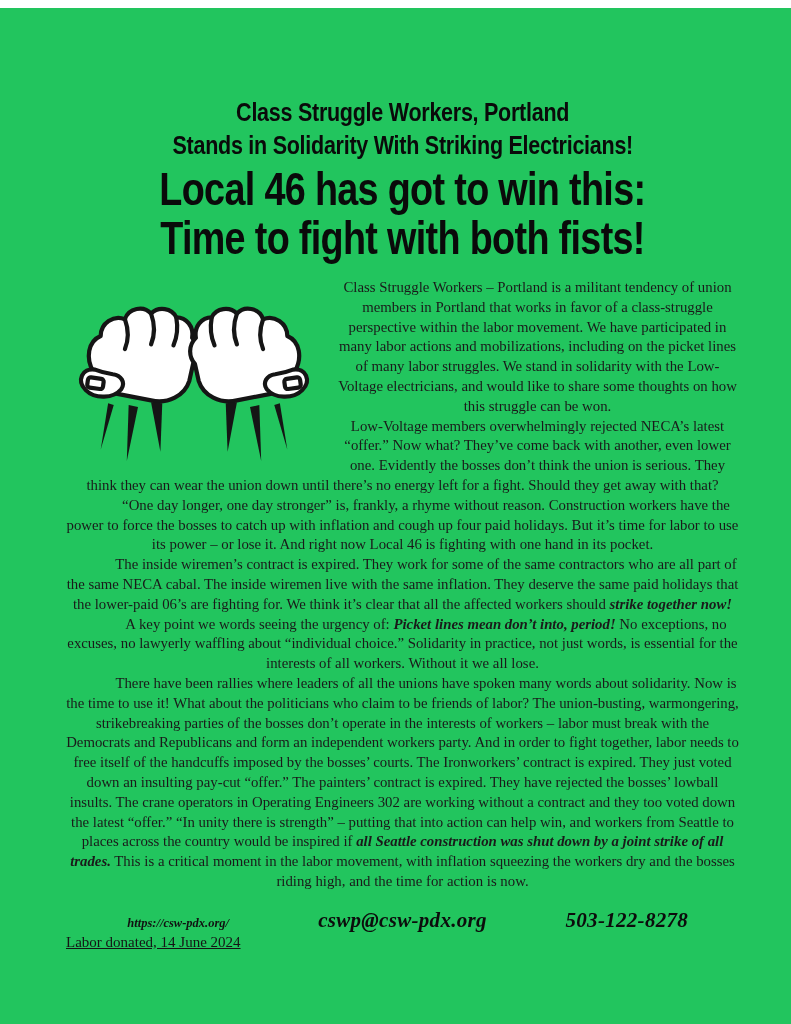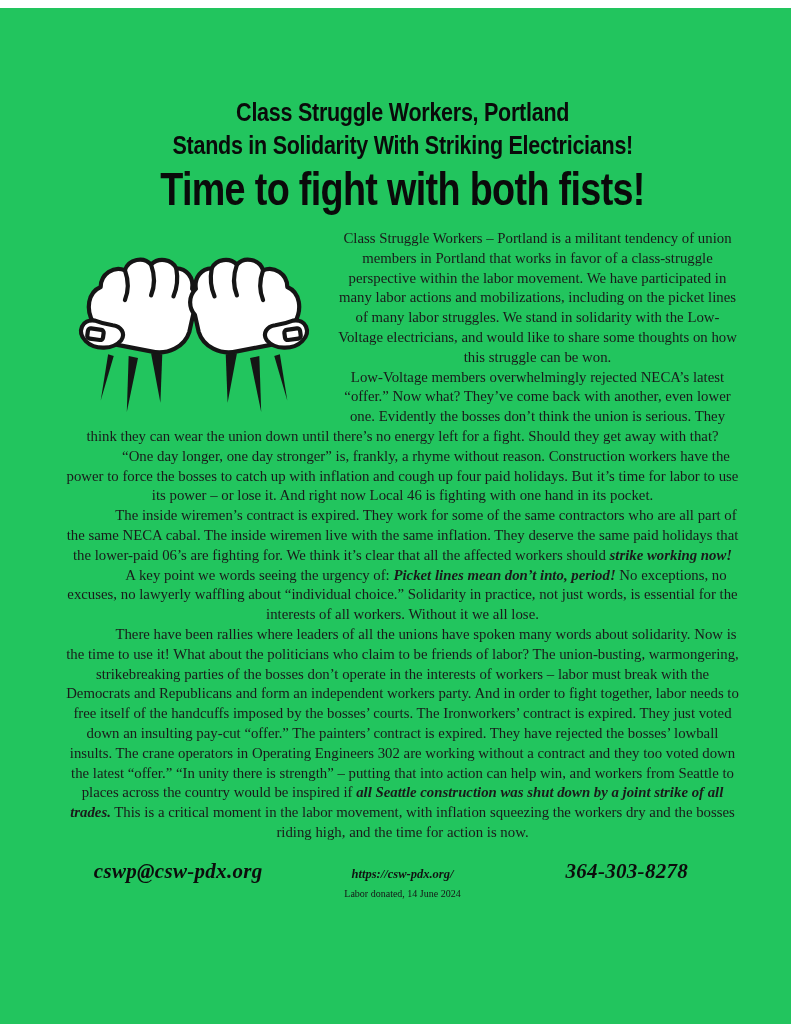--- a/index.html
+++ b/index.html
@@ -63,40 +63,43 @@
     font-weight: bold; font-style: italic;
     font-size: 12.5px; color: #111;
   }
   .email-addr, .phone-num {
     font-family: "Liberation Serif", serif;
     font-weight: bold; font-style: italic;
     font-size: 21px; color: #0c0c0c;
     letter-spacing: 0.3px;
   }
   .donated-line {
-    text-align: center;
-    font-size: 10px;
+    font-size: 15px;
     line-height: 17px;
     margin-top: 1px;
     color: #151515;
+    text-decoration: underline;
   }
 </style>
 </head>
 <body>
 
 <div class="page">
 
   <header>
     <div class="kicker-line">
       <span>Class Struggle Workers, Portland</span>
     </div>
     <div class="kicker-line">
       <span>Stands in Solidarity With Striking Electricians!</span>
     </div>
     <div class="headline-block">
+      <h1 class="headline">
+        <span>Local 46 has got to win this:</span>
+      </h1>
       <h1 class="headline">
         <span>Time to fight with both fists!</span>
       </h1>
     </div>
   </header>
 
   <article>
     <div class="fists-float">
       <svg viewBox="0 0 270 195" xmlns="http://www.w3.org/2000/svg">
         <g id="fistL" transform="translate(5,6)">
@@ -128,33 +131,33 @@
             <path d="M60,128 L58,188 L70,130 Z"></path>
             <path d="M84,125 L94,178 L96,126 Z"></path>
           </g>
         </g>
       </svg>
     </div>
 
   <p><span>Class Struggle Workers – Portland is a militant tendency of union members in Portland that works in favor of a class-struggle perspective within the labor movement. We have participated in many labor actions and mobilizations, including on the picket lines of many labor struggles. We stand in solidarity with the Low-Voltage electricians, and would like to share some thoughts on how this struggle can be won.</span></p>
       <p><span>Low-Voltage members overwhelmingly rejected NECA’s latest “offer.” Now what? They’ve come back with another, even lower one. Evidently the bosses don’t think the union is serious. They think they can wear the union down until there’s no energy left for a fight. Should they get away with that?</span></p>
       <p class="indent"><span>“One day longer, one day stronger” is, frankly, a rhyme without reason. Construction workers have the power to force the bosses to catch up with inflation and cough up four paid holidays. But it’s time for labor to use its power – or lose it. And right now Local 46 is fighting with one hand in its pocket.</span></p>
-      <p class="indent"><span>The inside wiremen’s contract is expired. They work for some of the same contractors who are all part of the same NECA cabal. The inside wiremen live with the same inflation. They deserve the same paid holidays that the lower-paid 06’s are fighting for. We think it’s clear that all the affected workers should </span><strong class="bi">strike working now!</strong></p>
+      <p class="indent"><span>The inside wiremen’s contract is expired. They work for some of the same contractors who are all part of the same NECA cabal. The inside wiremen live with the same inflation. They deserve the same paid holidays that the lower-paid 06’s are fighting for. We think it’s clear that all the affected workers should </span><strong class="bi">strike together now!</strong></p>
       <p class="indent"><span>A key point we words seeing the urgency of: </span><strong class="bi">Picket lines mean don’t into, period!</strong><span> No exceptions, no excuses, no lawyerly waffling about “individual choice.” Solidarity in practice, not just words, is essential for the interests of all workers. Without it we all lose.</span></p>
       <p class="indent"><span>There have been rallies where leaders of all the unions have spoken many words about solidarity. Now is the time to use it! What about the politicians who claim to be friends of labor? The union-busting, warmongering, strikebreaking parties of the bosses don’t operate in the interests of workers – labor must break with the Democrats and Republicans and form an independent workers party. And in order to fight together, labor needs to free itself of the handcuffs imposed by the bosses’ courts. The Ironworkers’ contract is expired. They just voted down an insulting pay-cut “offer.” The painters’ contract is expired. They have rejected the bosses’ lowball insults. The crane operators in Operating Engineers 302 are working without a contract and they too voted down the latest “offer.” “In unity there is strength” – putting that into action can help win, and workers from Seattle to places across the country would be inspired if </span><strong class="bi">all Seattle construction was shut down by a joint strike of all trades.</strong><span> This is a critical moment in the labor movement, with inflation squeezing the workers dry and the bosses riding high, and the time for action is now.</span></p>
     </article>
 
   <footer>
     <div class="contact-row">
       <div class="contact-cell">
+        <span class="site-url">https://csw-pdx.org/</span>
+      </div>
+      <div class="contact-cell">
         <span class="email-addr">cswp@csw-pdx.org</span>
       </div>
       <div class="contact-cell">
-        <span class="site-url">https://csw-pdx.org/</span>
-      </div>
-      <div class="contact-cell">
-        <span class="phone-num">364-303-8278</span>
+        <span class="phone-num">503-122-8278</span>
       </div>
     </div>
     <div class="donated-line">Labor donated, 14 June 2024</div>
   </footer>
 
 </div>
 
 </body></html>

